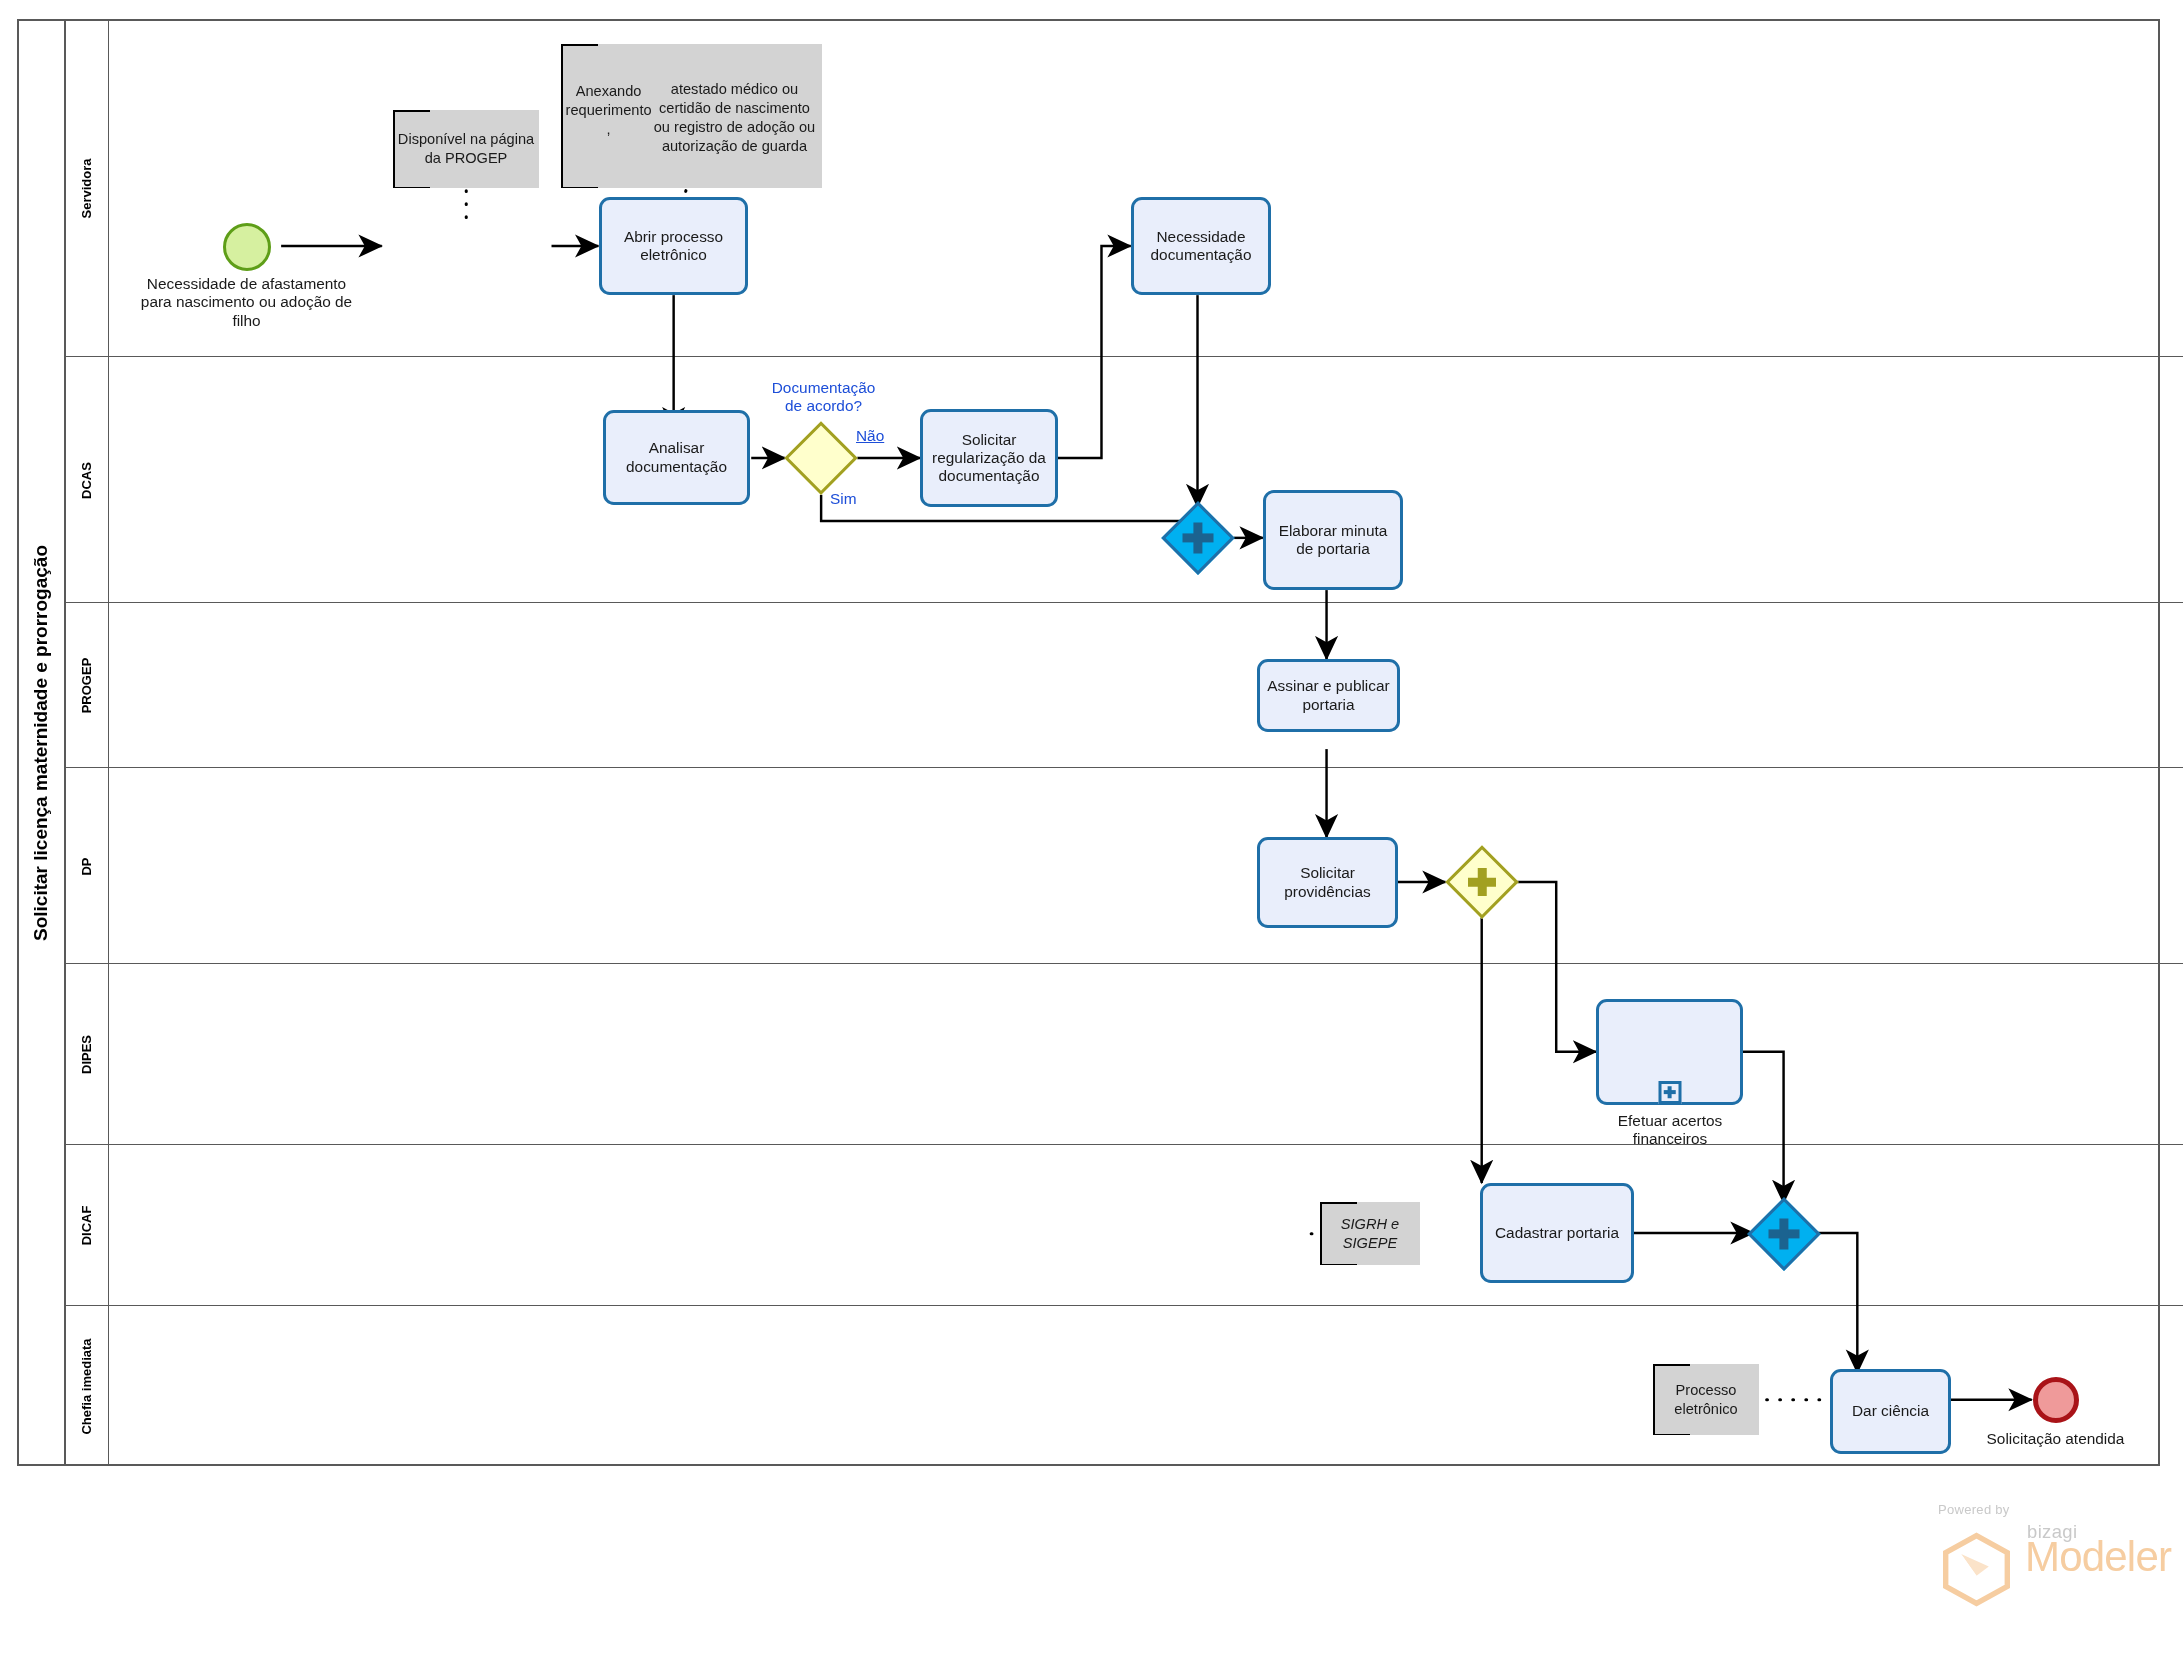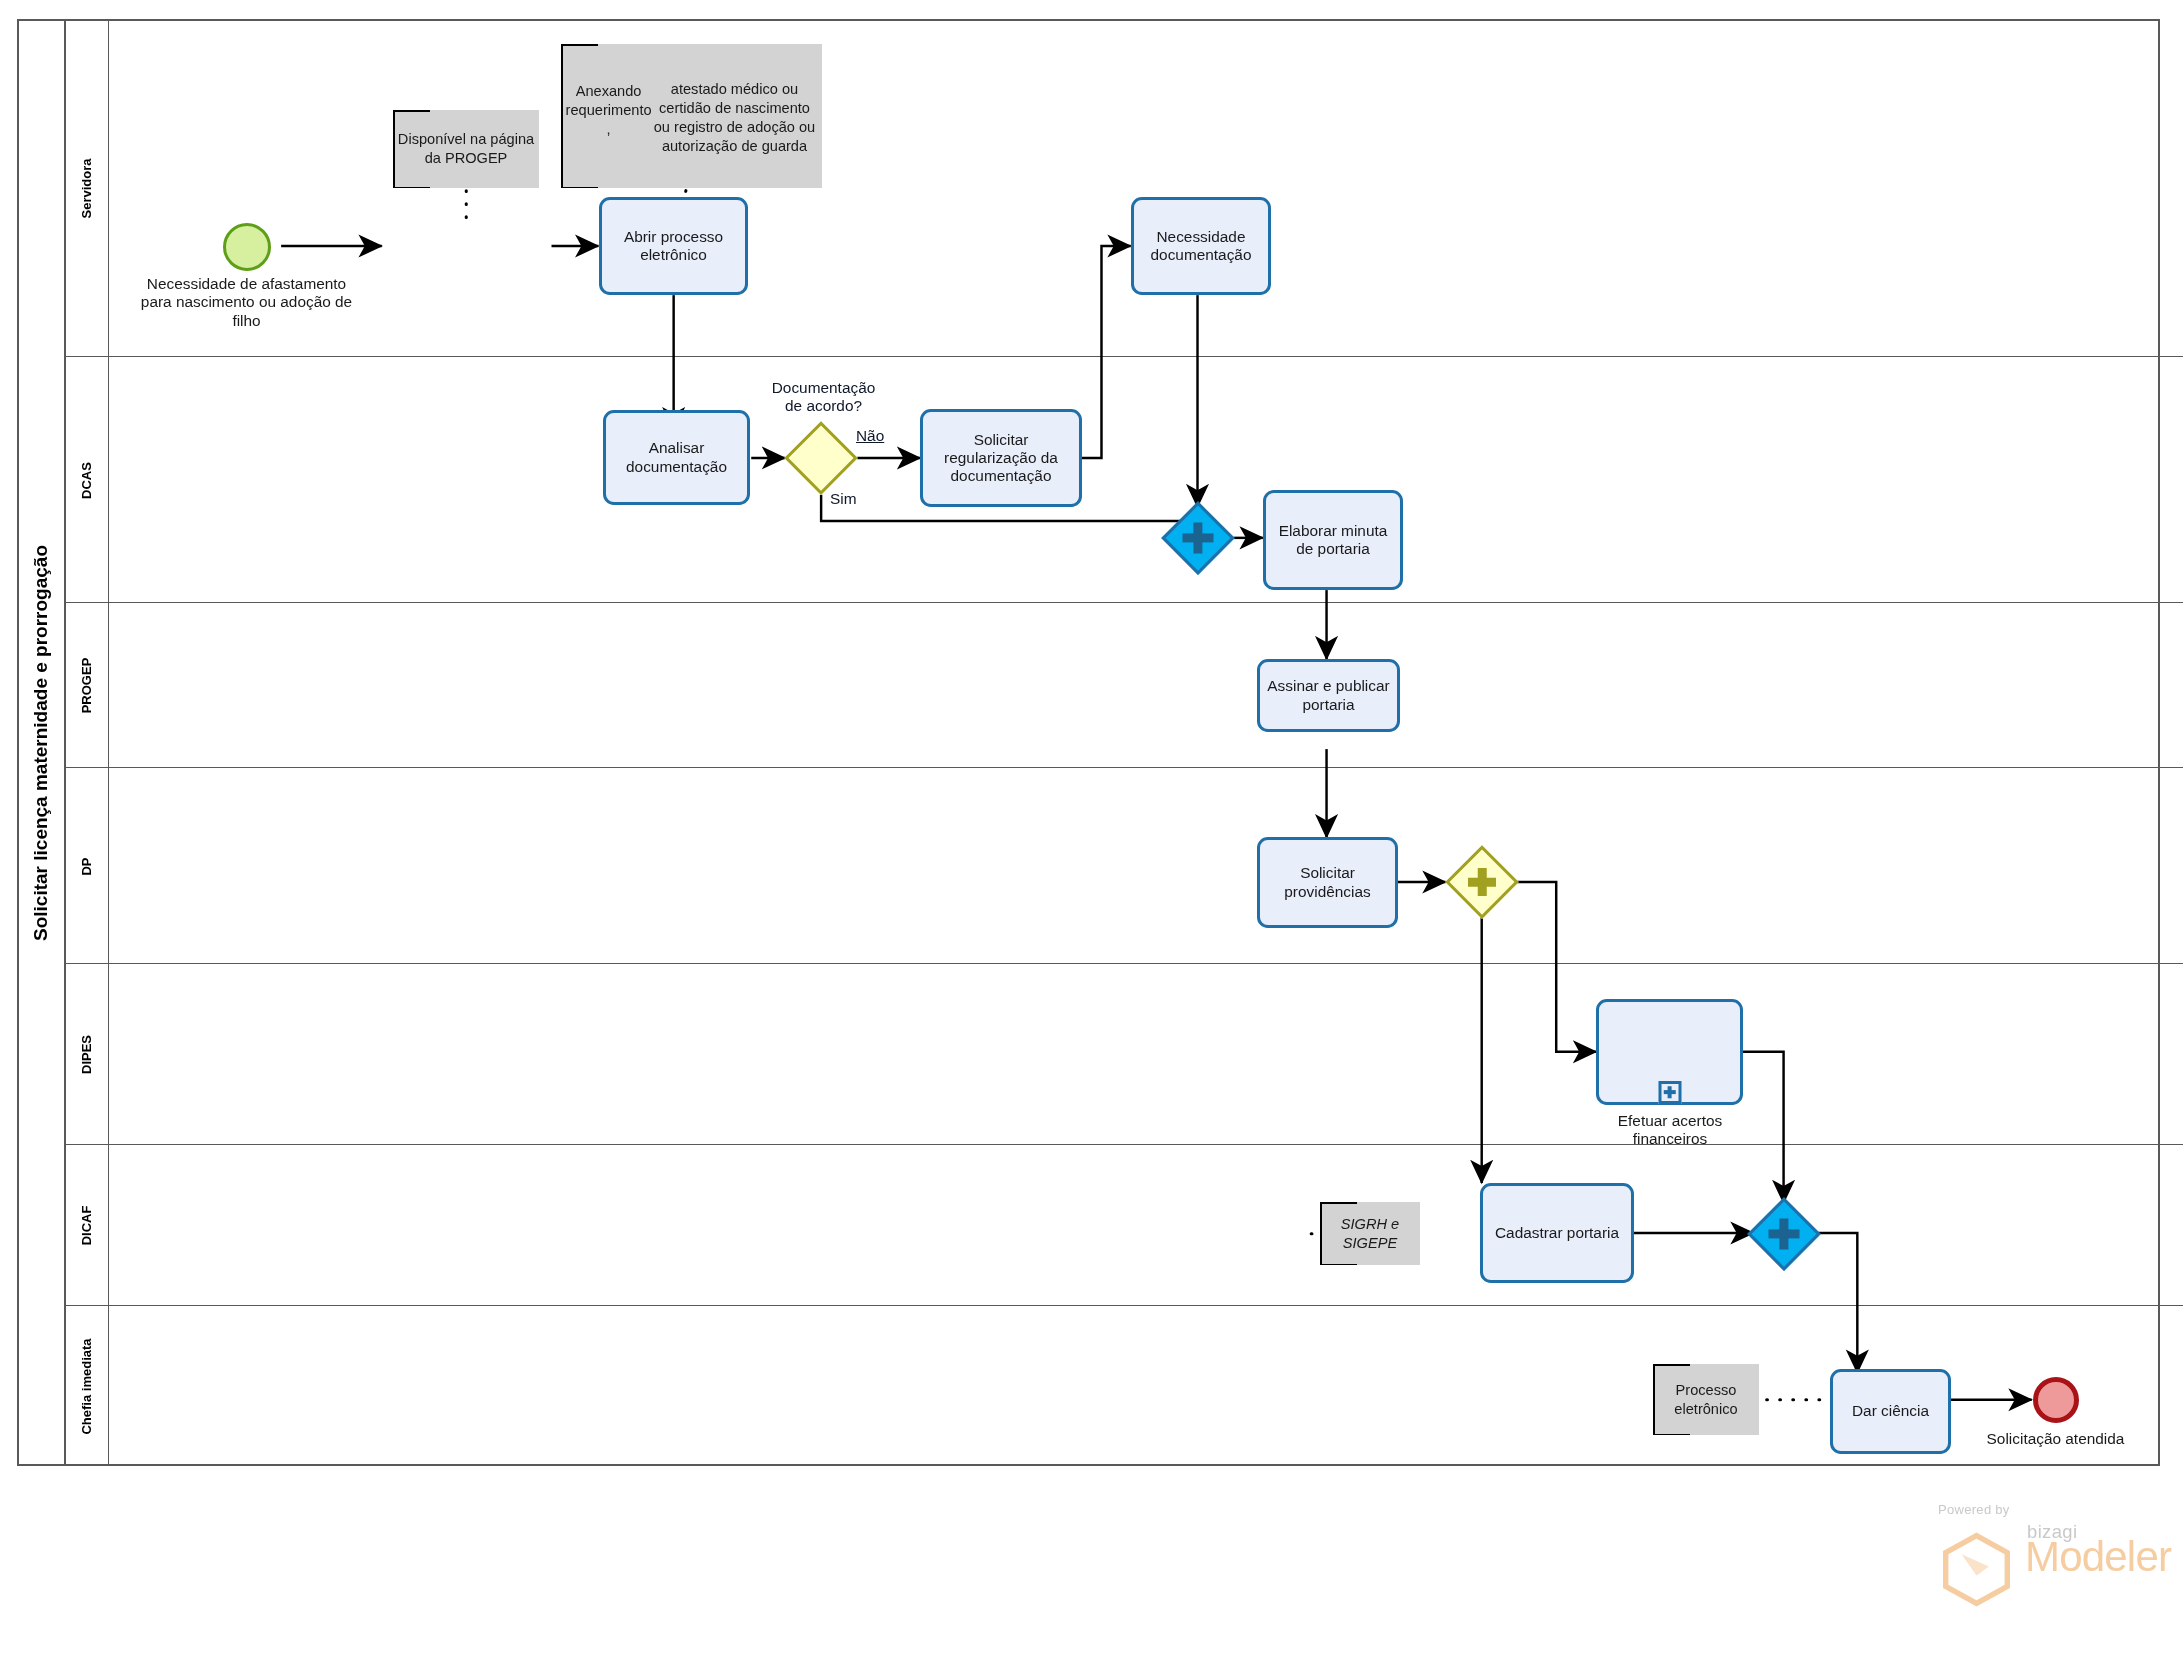--- a/index.html
+++ b/index.html
@@ -48,21 +48,21 @@
   .plus-b:after{transform:translate(-50%,-50%);width:9.2px;height:31px;background:#1b6390;}
 
   
   .annot{position:absolute;background:#d3d3d3;box-sizing:border-box;display:flex;align-items:center;justify-content:center;
          text-align:center;font-size:14.6px;color:#1a1a1a;line-height:1.3;padding:3.1px 4.6px;}
   .annot:before{content:"";position:absolute;left:0;top:0;width:37px;height:1.5px;background:#000;}
   .annot:after{content:"";position:absolute;left:0;bottom:0;width:37px;height:1.5px;background:#000;}
   .annot-bar{position:absolute;left:0;top:0;width:1.5px;height:100%;background:#000;}
 
   
-  .flow-label{position:absolute;font-size:15.4px;color:#0f172a;white-space:nowrap;}
+  .flow-label{position:absolute;font-size:15.4px;color:#1d4ed8;white-space:nowrap;}
   .flow-label.multi{white-space:normal;text-align:center;line-height:1.2;}
 
   
   svg.layer{position:absolute;left:0;top:0;width:2183px;height:1681px;pointer-events:none;}
 
   
   .brand{position:absolute;left:1921px;top:1502px;width:223px;height:92px;}
   .brand .pw{position:absolute;left:17px;top:0;font-size:13px;color:#c9c9c9;letter-spacing:0.3px;}
   .brand .bz{position:absolute;left:106px;top:19px;font-size:18.4px;color:#c9c9c9;letter-spacing:0.4px;}
   .brand .md{position:absolute;left:104px;top:34px;font-size:42px;color:#f6cda1;letter-spacing:-0.8px;line-height:1;}
@@ -186,21 +186,21 @@
   <div class="task" style="left:603px;top:410px;width:147px;height:95px;">Analisar documentação</div>
 
   <div class="flow-label multi" style="left:762px;top:379px;width:123px;">Documentação de acordo?</div>
 
   <div class="gw gw-x" style="left:785px;top:422px;width:72px;height:72px;">
     <i></i>
   </div>
   <div class="flow-label" style="left:856px;top:427px;text-decoration:underline;">Não</div>
   <div class="flow-label" style="left:830px;top:490px;">Sim</div>
 
-  <div class="task" style="left:920px;top:409px;width:162px;height:98px;">Solicitar regularização da documentação</div>
+  <div class="task" style="left:920px;top:409px;width:138px;height:98px;">Solicitar regularização da documentação</div>
 
   <div class="gw gw-par-b" style="left:1162px;top:502px;width:72px;height:72px;">
     <i></i>
       <span class="plus plus-b"></span>
   </div>
 
   <div class="task" style="left:1263px;top:490px;width:140px;height:100px;">Elaborar minuta de portaria</div>
 
   <div class="task" style="left:1257px;top:659px;width:143px;height:73px;">Assinar e publicar portaria</div>
 

